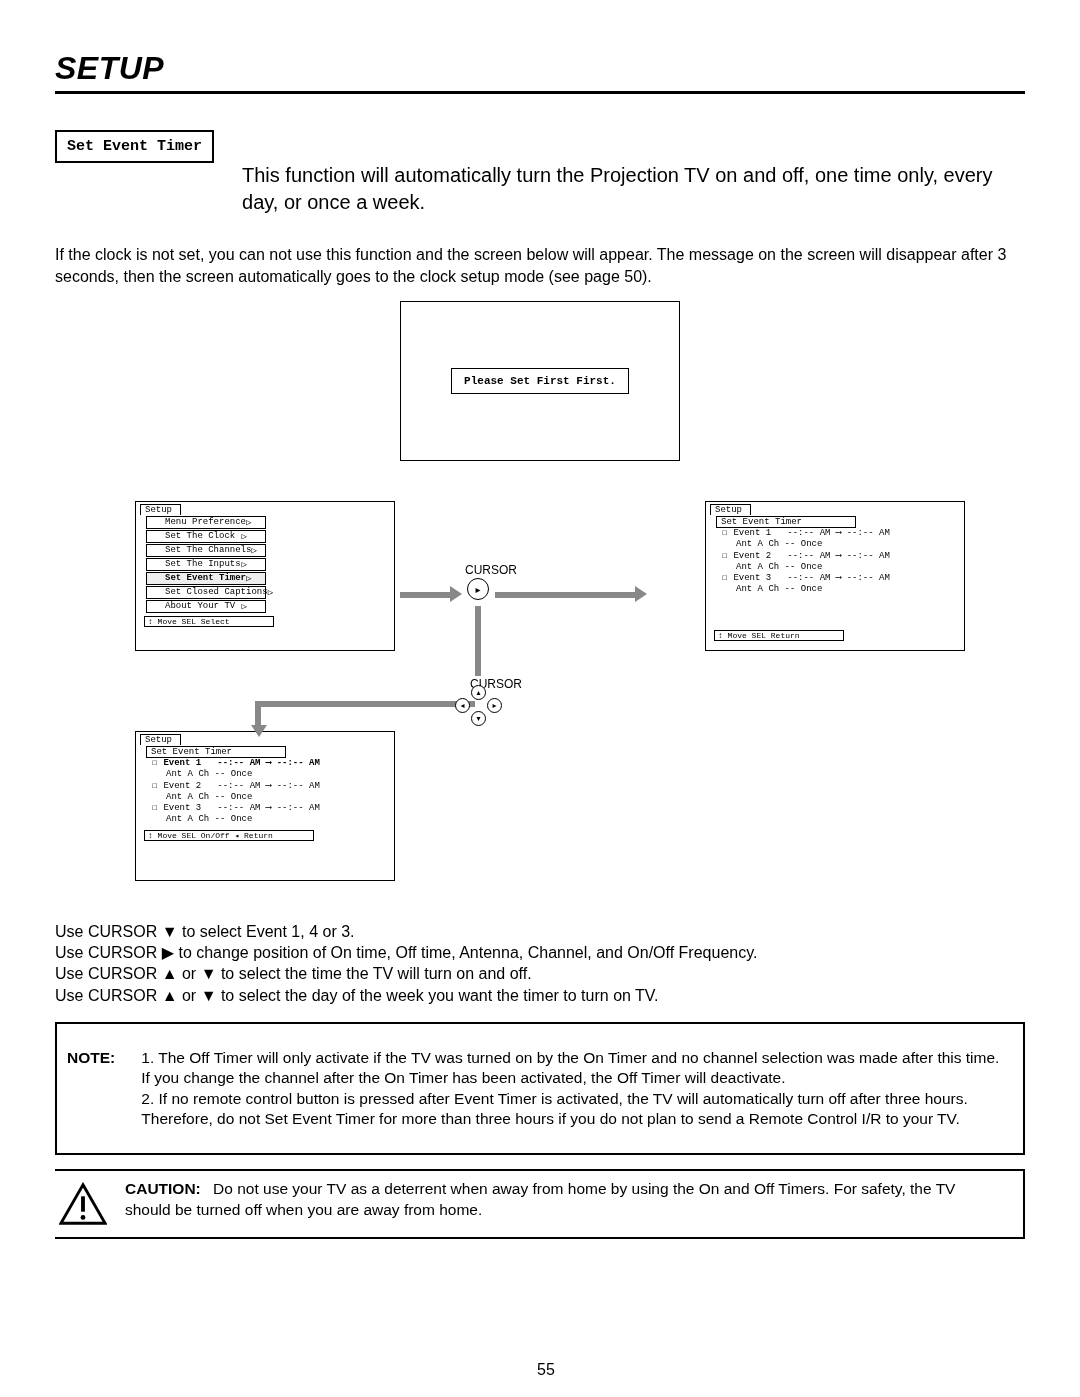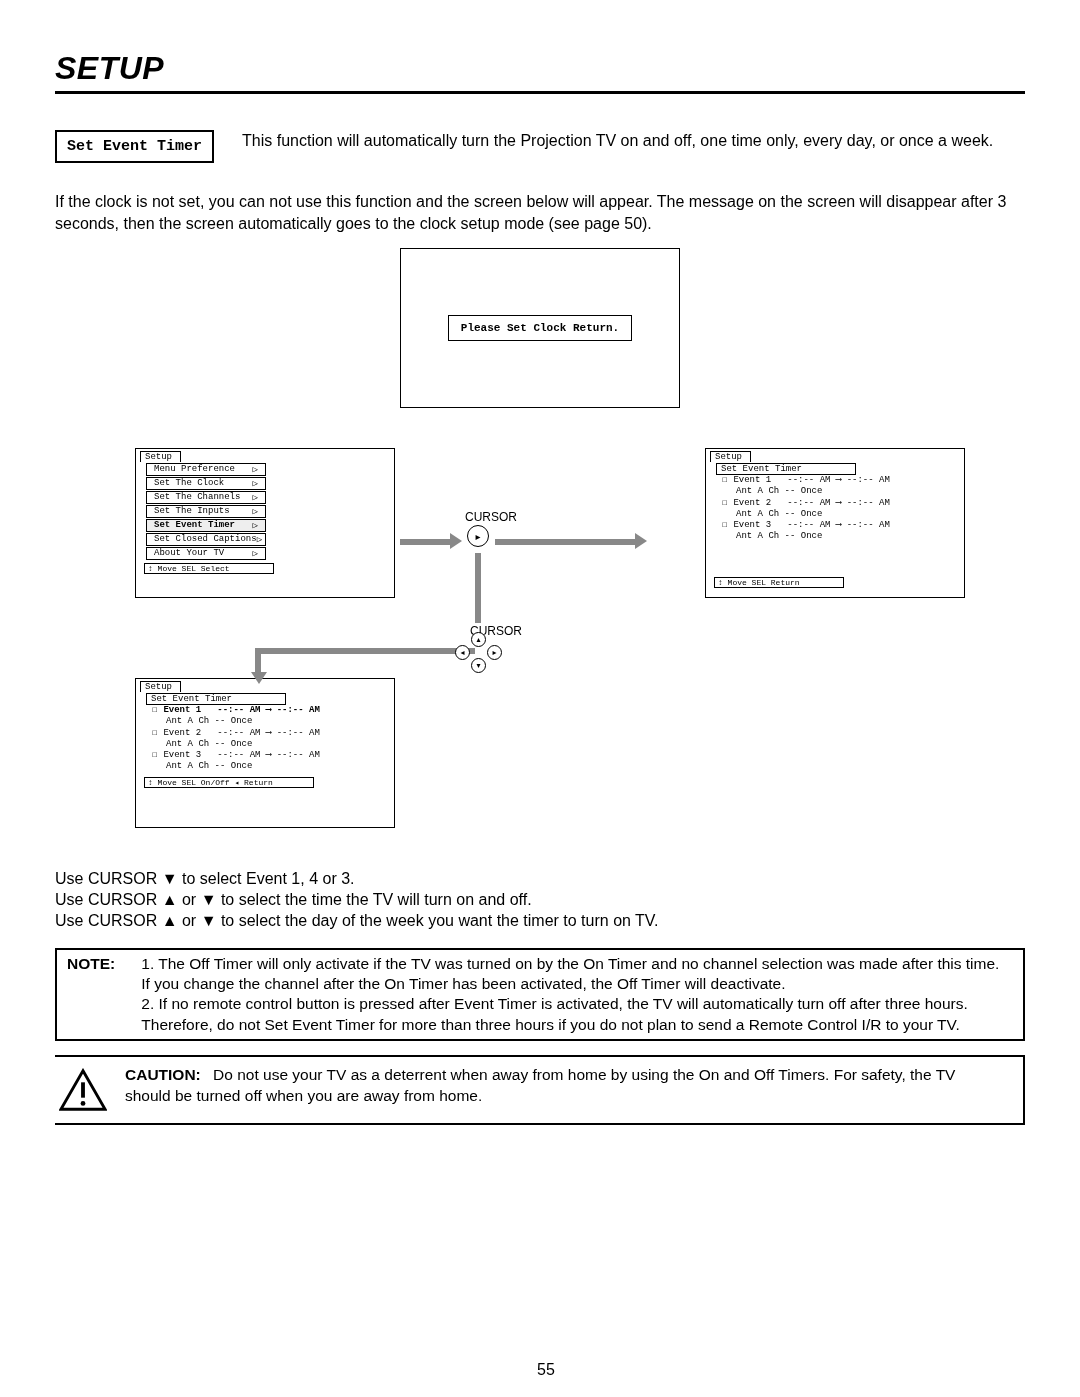--- a/index.html
+++ b/index.html
@@ -30,21 +30,21 @@
     margin-bottom: 28px;
   }
   .func-label {
     border: 2px solid #000;
     padding: 6px 10px;
     font-family: "Courier New", monospace;
     font-weight: 700;
     font-size: 15px;
     white-space: nowrap;
   }
-  .func-desc { font-size: 16px; line-height: 1.35; }
+  .func-desc { font-size: 20px; line-height: 1.35; margin-top: 32px; }
   .para { font-size: 16px; line-height: 1.35; }
   .clock-box-wrap { display: flex; justify-content: center; margin: 14px 0 40px; }
   .clock-outer {
     width: 280px; height: 160px; border: 1.5px solid #000;
     display: flex; align-items: center; justify-content: center;
   }
   .clock-inner {
     border: 1px solid #000; padding: 6px 12px;
     font-family: "Courier New", monospace; font-size: 11px; font-weight: 700;
   }
@@ -89,21 +89,21 @@
     padding: 0 4px;
     margin-left: 6px;
     margin-top: 1px;
     width: 140px;
     background:#fff;
     white-space: nowrap;
   }
   .menu-item {
     border: 1px solid #000;
     margin: 1px 0 0 6px;
-    padding: 0 7px;
+    padding: 0 18px;
     width: 120px;
     white-space: nowrap;
     display: flex; justify-content: space-between;
   }
   .menu-item.sel { background: #eee; font-weight:700; }
   .menu-footer {
     border: 1px solid #000;
     margin-top: 3px;
     padding: 0 3px;
     width: 130px;
@@ -160,21 +160,21 @@
   }
   .arrow-corner::after{
     content:"";position:absolute;left:-10px;bottom:-12px;
     border-top:12px solid #888;border-left:8px solid transparent;border-right:8px solid transparent;
   }
 
   .instructions p { font-size:16px; line-height:1.32; }
 
   .note-box {
     border: 2px solid #000;
-    padding: 4px 10px;
+    padding: 24px 10px;
     margin-top: 16px;
     font-size: 15.5px;
     line-height: 1.32;
   }
   .note-box .lbl { font-weight:700; display:inline-block; width:70px; vertical-align:top; }
   .note-body { display:inline-block; width: calc(100% - 80px); }
 
   .caution-row {
     display:flex; align-items:flex-start; gap:14px;
     border: 2px solid #000; border-left:none;
@@ -200,21 +200,21 @@
 
   <div class="func-row">
     <div class="func-label">Set Event Timer</div>
     <div class="func-desc">This function will automatically turn the Projection TV on and off, one time only, every day, or once a week.</div>
   </div>
 
   <p class="para">If the clock is not set, you can not use this function and the screen below will appear.  The message on the screen will disappear after 3 seconds, then the screen automatically goes to the clock setup mode (see page 50).</p>
 
   <div class="clock-box-wrap">
     <div class="clock-outer">
-      <div class="clock-inner">Please Set Clock Return.</div>
+      <div class="clock-inner">Please Set First First.</div>
     </div>
   </div>
 
   <div class="diagram">
 
     <div class="screen screen-A">
       <span class="tab">Setup</span>
       <div id="menuA">
           <div class="menu-item">
             <span>Menu Preference</span>
@@ -312,20 +312,21 @@
     <div class="cursor-pad">
       <div style="left:14px;top:-4px">▴</div>
       <div style="left:-2px;top:9px">◂</div>
       <div style="left:30px;top:9px">▸</div>
       <div style="left:14px;top:22px">▾</div>
     </div>
   </div>
 
   <div class="instructions" id="instr">
       <p>Use CURSOR ▼ to select Event 1, 4 or 3.</p>
+      <p>Use CURSOR ▶ to change position of On time, Off time, Antenna, Channel, and On/Off Frequency.</p>
       <p>Use CURSOR ▲ or ▼ to select the time the TV will turn on and off.</p>
       <p>Use CURSOR ▲ or ▼ to select the day of the week you want the timer to turn on TV.</p>
     </div>
 
   <div class="note-box">
     <span class="lbl">NOTE:</span>
     <span class="note-body" id="note-body"><div>1. The Off Timer will only activate if the TV was turned on by the On Timer and no channel selection was made after this time.  If you change the channel after the On Timer has been activated, the Off Timer will deactivate.</div><div>2. If no remote control button is pressed after Event Timer is activated, the TV will automatically turn off after three hours. Therefore, do not Set Event Timer for more than three hours if you do not plan to send a Remote Control I/R to your TV.</div></span>
   </div>
 
   <div class="caution-row">

